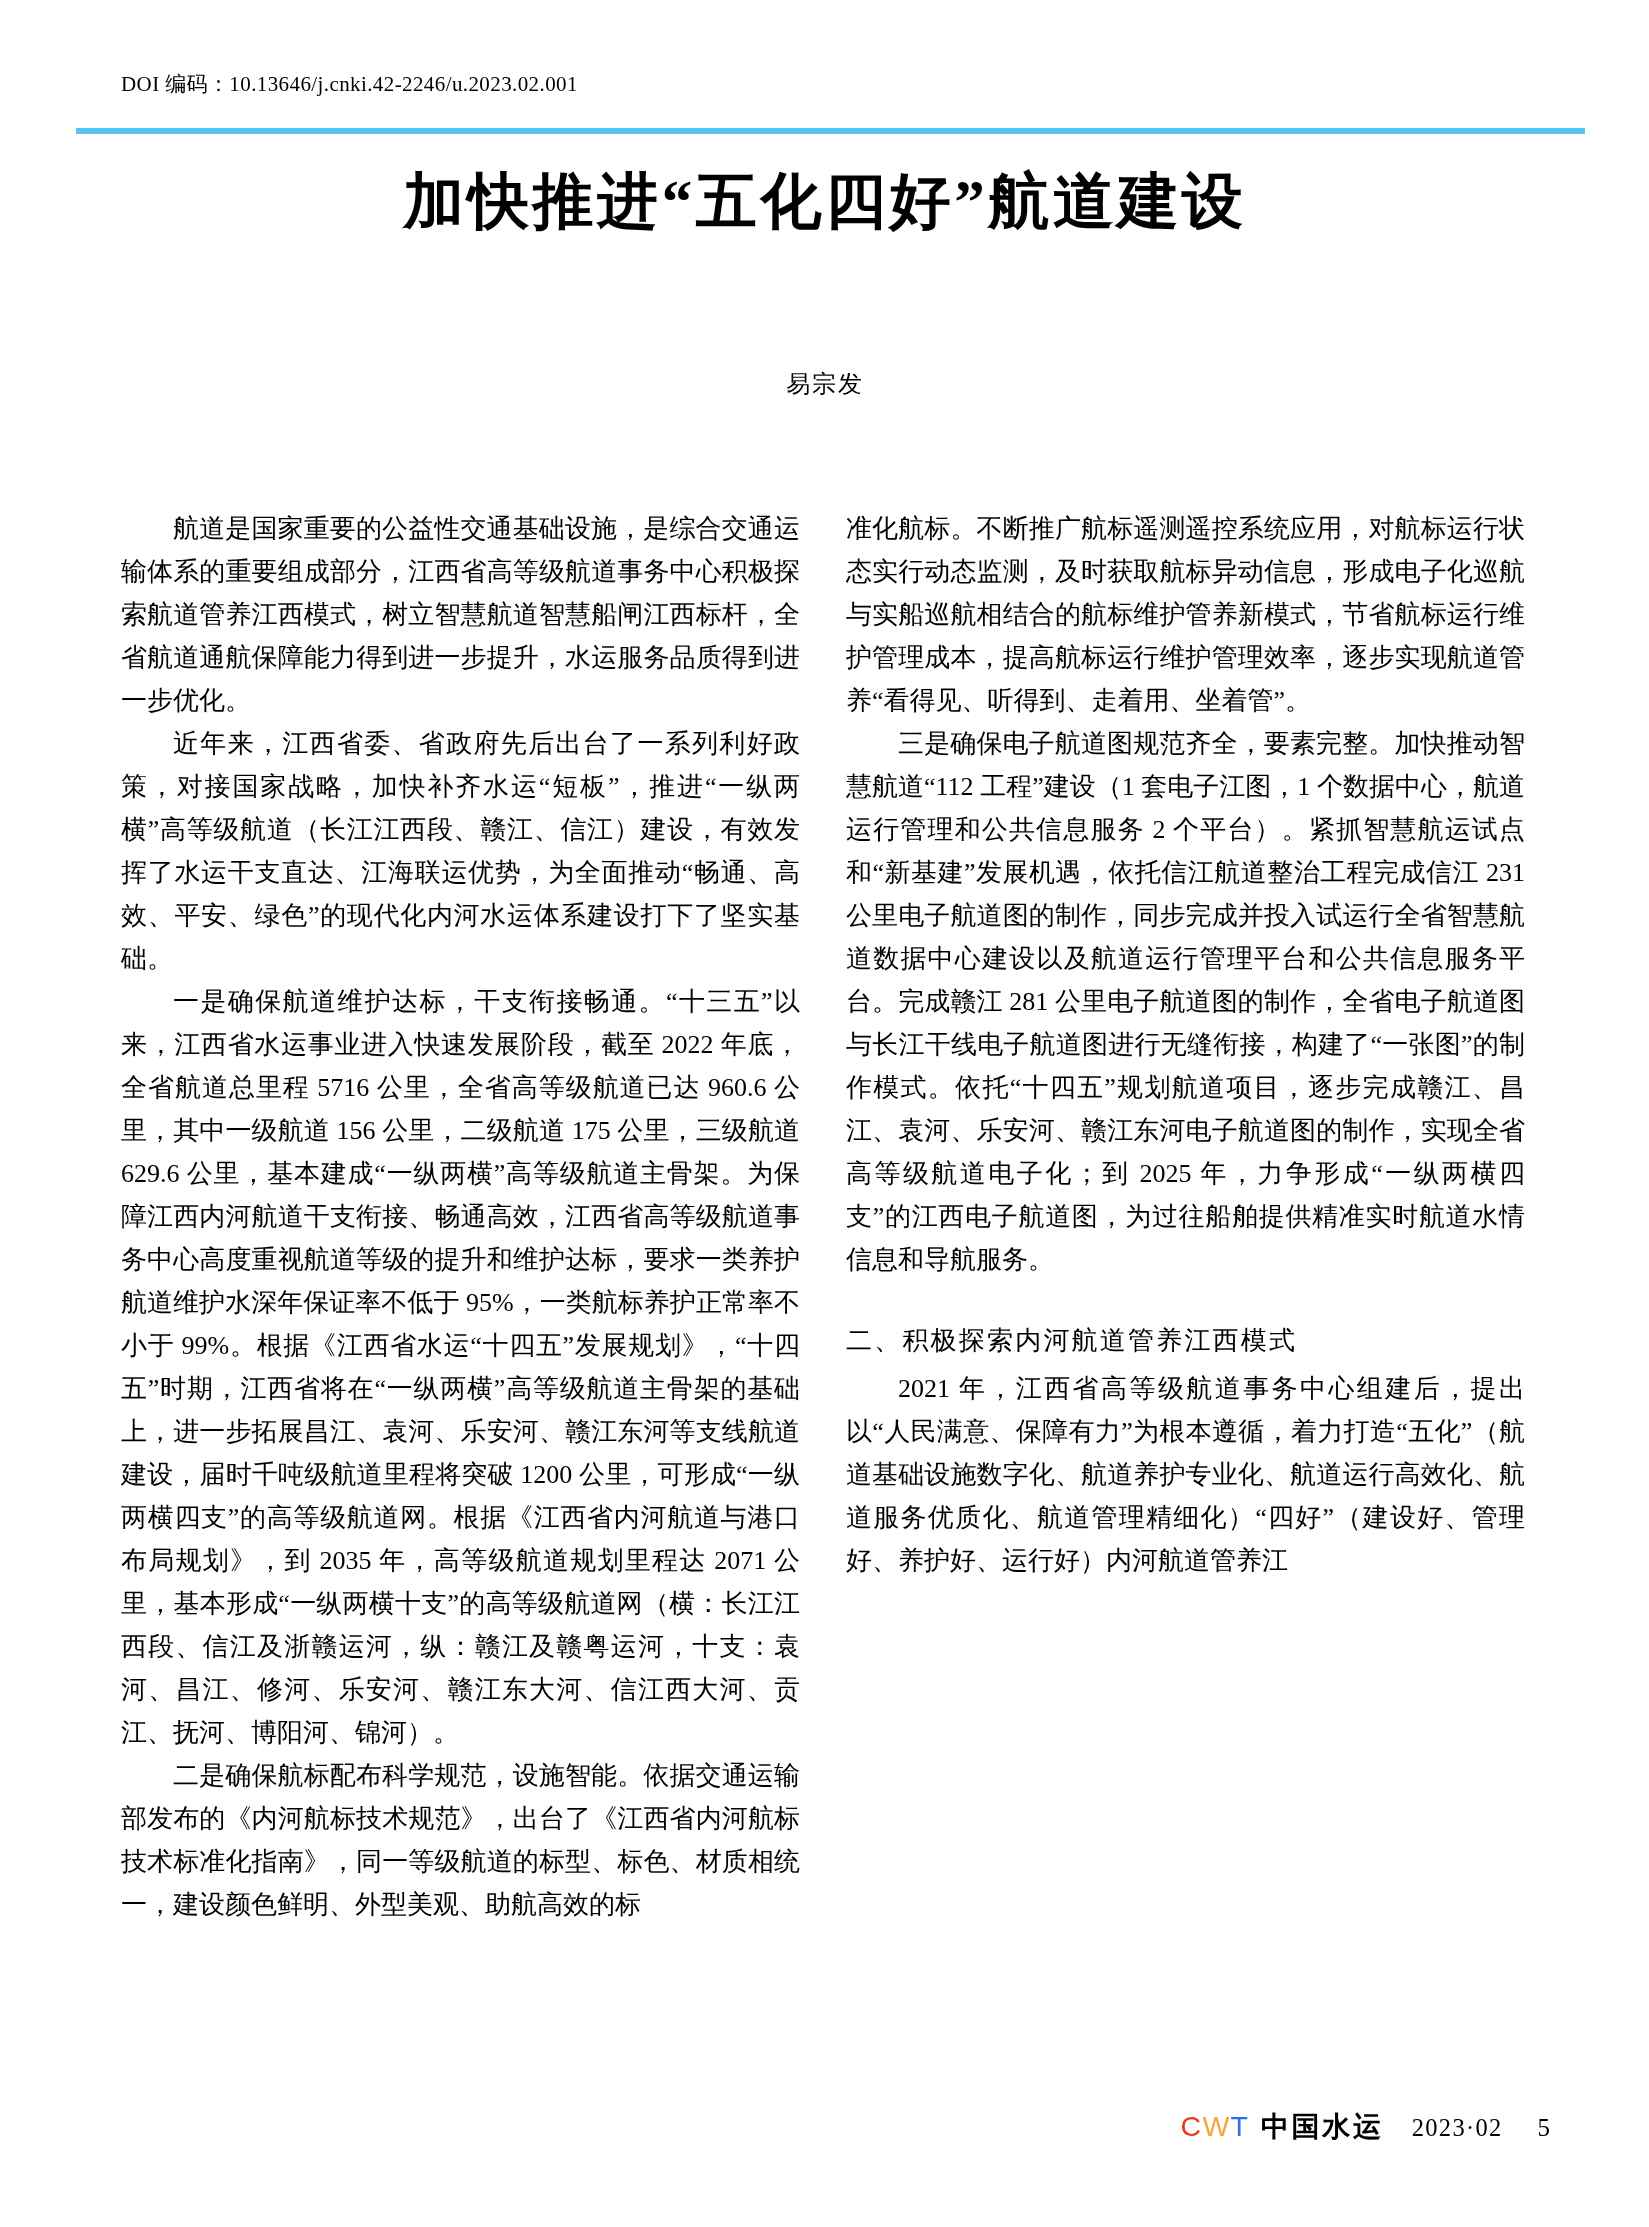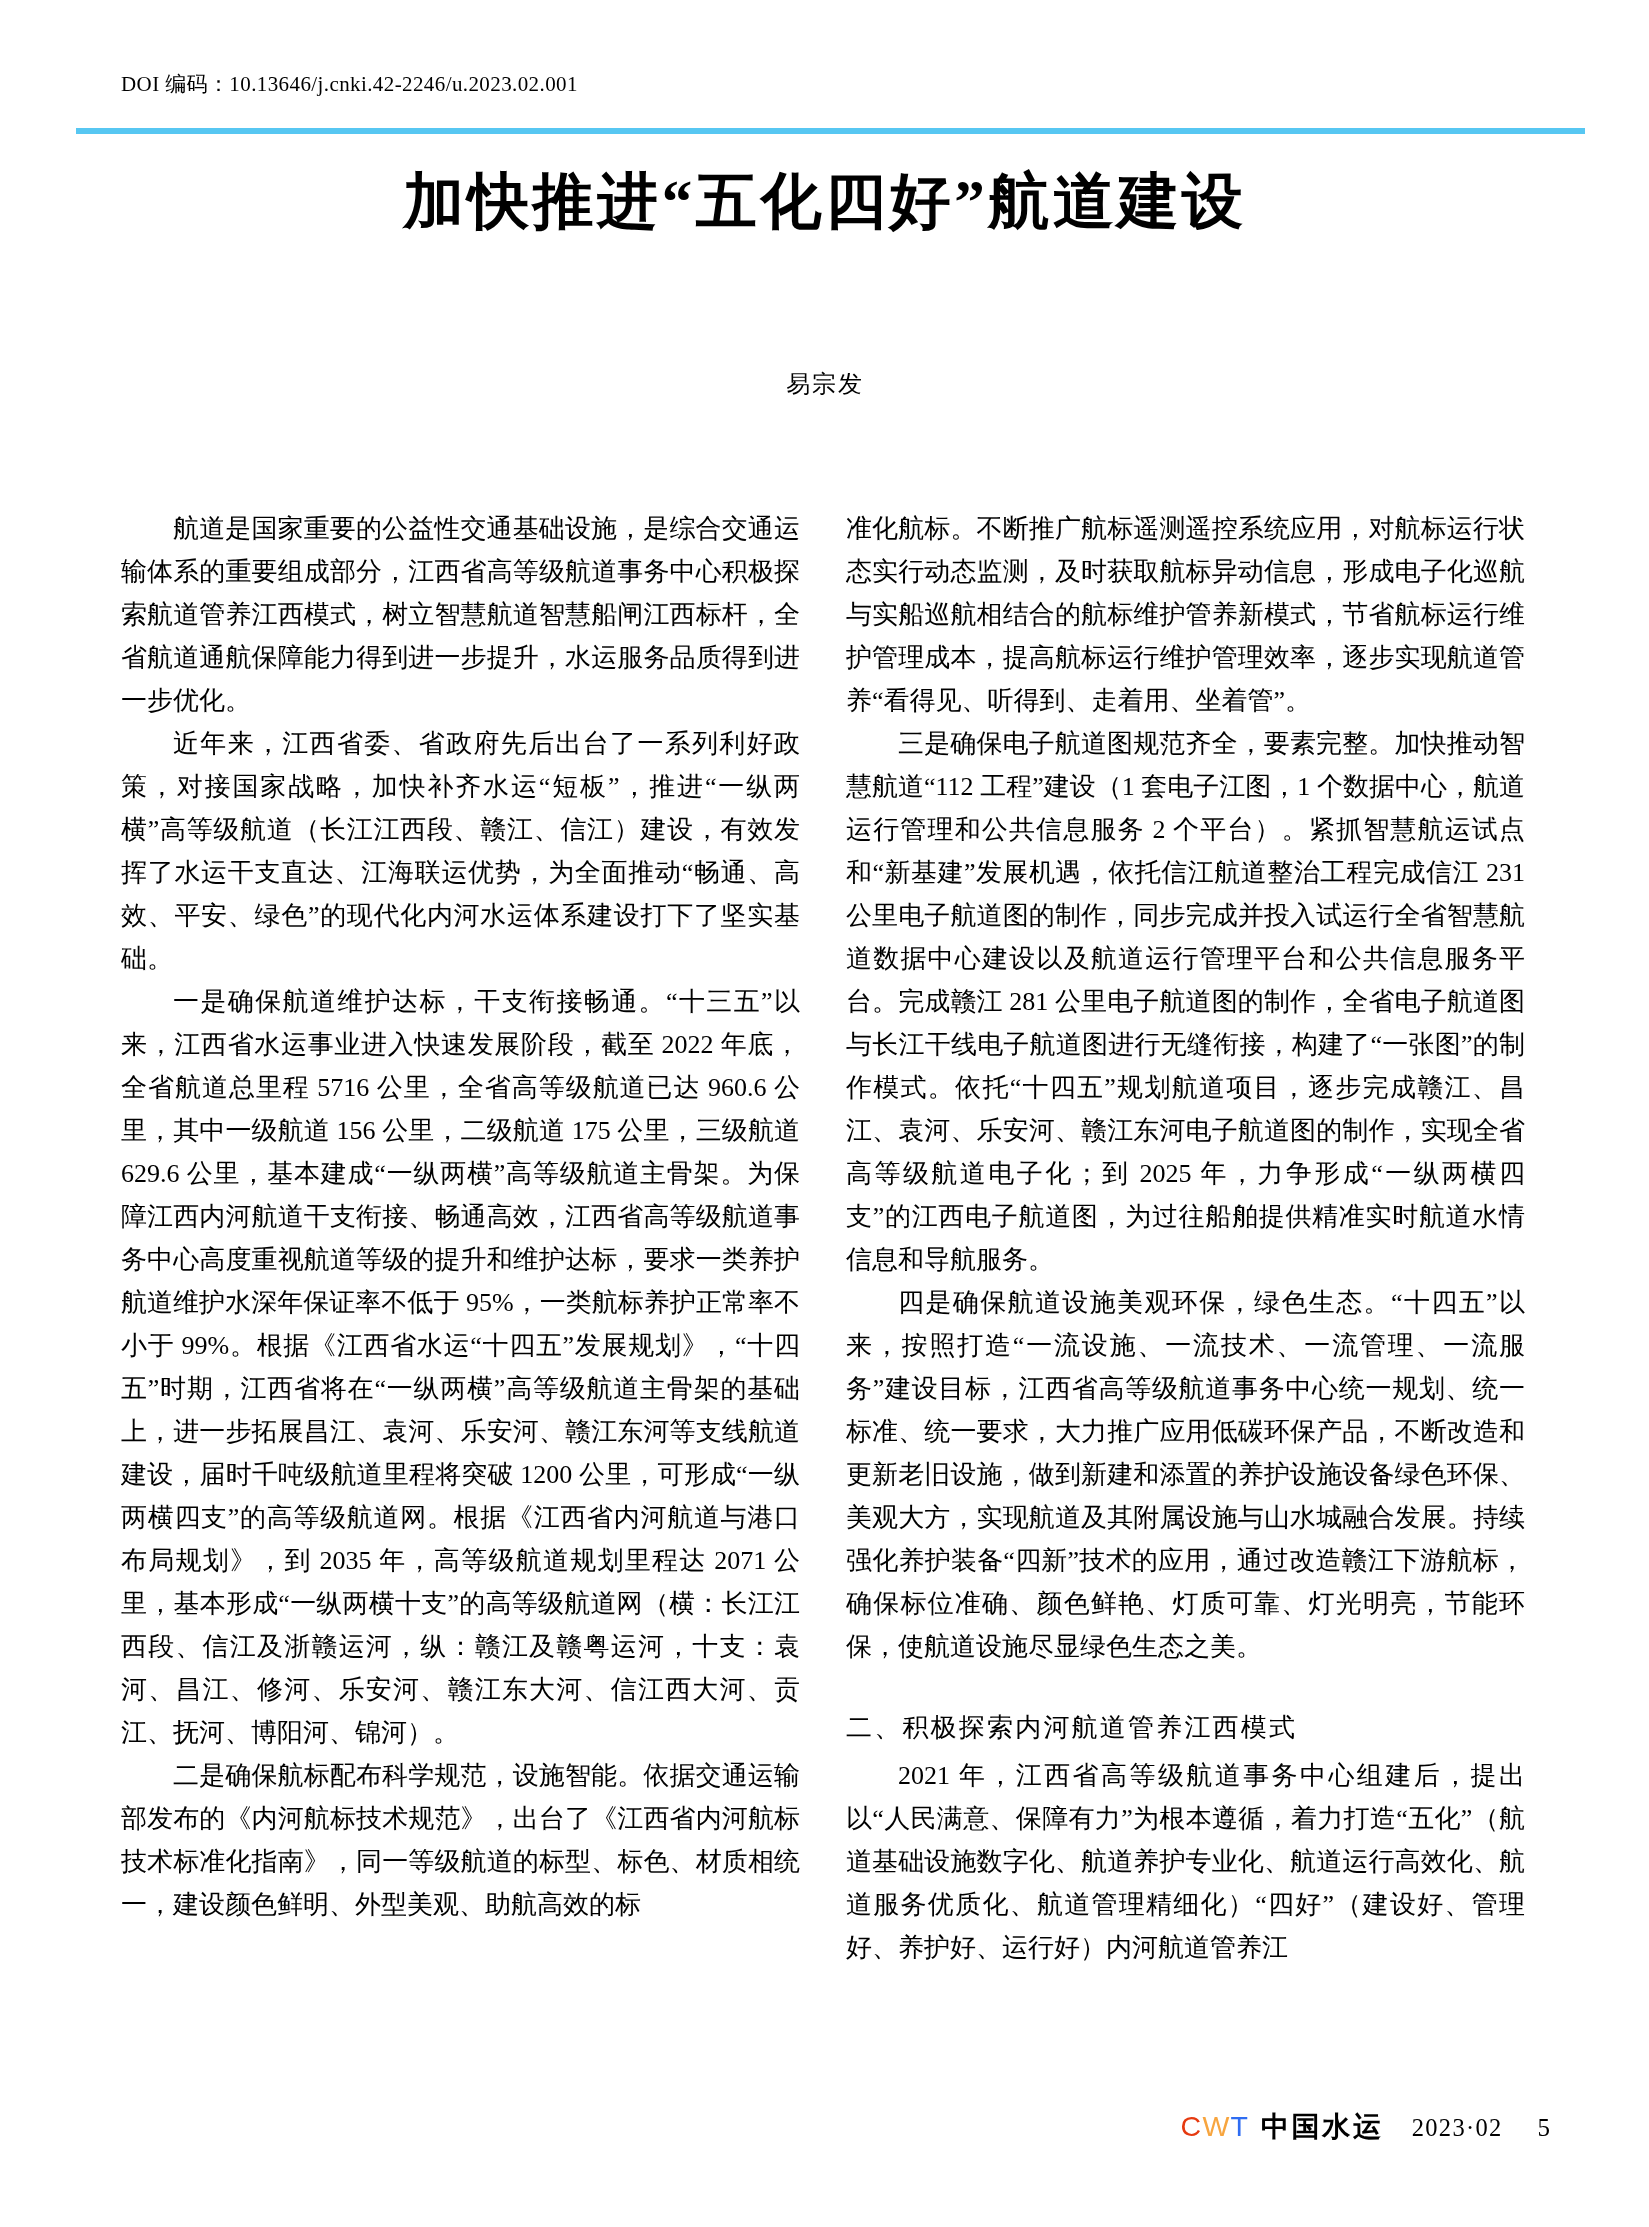--- a/index.html
+++ b/index.html
@@ -136,21 +136,20 @@
   <main class="columns">
     <div class="column">
         <p class="para">航道是国家重要的公益性交通基础设施，是综合交通运输体系的重要组成部分，江西省高等级航道事务中心积极探索航道管养江西模式，树立智慧航道智慧船闸江西标杆，全省航道通航保障能力得到进一步提升，水运服务品质得到进一步优化。</p>
         <p class="para">近年来，江西省委、省政府先后出台了一系列利好政策，对接国家战略，加快补齐水运“短板”，推进“一纵两横”高等级航道（长江江西段、赣江、信江）建设，有效发挥了水运干支直达、江海联运优势，为全面推动“畅通、高效、平安、绿色”的现代化内河水运体系建设打下了坚实基础。</p>
         <p class="para">一是确保航道维护达标，干支衔接畅通。“十三五”以来，江西省水运事业进入快速发展阶段，截至 2022 年底，全省航道总里程 5716 公里，全省高等级航道已达 960.6 公里，其中一级航道 156 公里，二级航道 175 公里，三级航道 629.6 公里，基本建成“一纵两横”高等级航道主骨架。为保障江西内河航道干支衔接、畅通高效，江西省高等级航道事务中心高度重视航道等级的提升和维护达标，要求一类养护航道维护水深年保证率不低于 95%，一类航标养护正常率不小于 99%。根据《江西省水运“十四五”发展规划》，“十四五”时期，江西省将在“一纵两横”高等级航道主骨架的基础上，进一步拓展昌江、袁河、乐安河、赣江东河等支线航道建设，届时千吨级航道里程将突破 1200 公里，可形成“一纵两横四支”的高等级航道网。根据《江西省内河航道与港口布局规划》，到 2035 年，高等级航道规划里程达 2071 公里，基本形成“一纵两横十支”的高等级航道网（横：长江江西段、信江及浙赣运河，纵：赣江及赣粤运河，十支：袁河、昌江、修河、乐安河、赣江东大河、信江西大河、贡江、抚河、博阳河、锦河）。</p>
         <p class="para">二是确保航标配布科学规范，设施智能。依据交通运输部发布的《内河航标技术规范》，出台了《江西省内河航标技术标准化指南》，同一等级航道的标型、标色、材质相统一，建设颜色鲜明、外型美观、助航高效的标</p>
       </div>
     <div class="column">
         <p class="para no-indent">准化航标。不断推广航标遥测遥控系统应用，对航标运行状态实行动态监测，及时获取航标异动信息，形成电子化巡航与实船巡航相结合的航标维护管养新模式，节省航标运行维护管理成本，提高航标运行维护管理效率，逐步实现航道管养“看得见、听得到、走着用、坐着管”。</p>
         <p class="para">三是确保电子航道图规范齐全，要素完整。加快推动智慧航道“112 工程”建设（1 套电子江图，1 个数据中心，航道运行管理和公共信息服务 2 个平台）。紧抓智慧航运试点和“新基建”发展机遇，依托信江航道整治工程完成信江 231 公里电子航道图的制作，同步完成并投入试运行全省智慧航道数据中心建设以及航道运行管理平台和公共信息服务平台。完成赣江 281 公里电子航道图的制作，全省电子航道图与长江干线电子航道图进行无缝衔接，构建了“一张图”的制作模式。依托“十四五”规划航道项目，逐步完成赣江、昌江、袁河、乐安河、赣江东河电子航道图的制作，实现全省高等级航道电子化；到 2025 年，力争形成“一纵两横四支”的江西电子航道图，为过往船舶提供精准实时航道水情信息和导航服务。</p>
-        <p class="para">四是确保航道设施美观环保，绿色生态。“十四五”以来，按照打造“一流设施、一流技术、一流管理、一流服务”建设目标，江西省高等级航道事务中心统一规划、统一标准、统一要求，大力推广应用低碳环保产品，不断改造和更新老旧设施，做到新建和添置的养护设施设备绿色环保、美观大方，实现航道及其附属设施与山水城融合发展。持续强化养护装备“四新”技术的应用，通过改造赣江下游航标，确保标位准确、颜色鲜艳、灯质可靠、灯光明亮，节能环保，使航道设施尽显绿色生态之美。</p>
         <h3 class="sec-heading">二、积极探索内河航道管养江西模式</h3>
         <p class="para">2021 年，江西省高等级航道事务中心组建后，提出以“人民满意、保障有力”为根本遵循，着力打造“五化”（航道基础设施数字化、航道养护专业化、航道运行高效化、航道服务优质化、航道管理精细化）“四好”（建设好、管理好、养护好、运行好）内河航道管养江</p>
       </div>
   </main>
 
   <footer class="footer">
     <span class="logo"><span style="color: rgb(230, 58, 16);">C</span><span style="color: rgb(247, 165, 63);">W</span><span style="color: rgb(47, 109, 242);">T</span></span>
     <span class="journal">中国水运</span>
     <span class="issue">2023·02</span>
     <span class="pageno">5</span>

